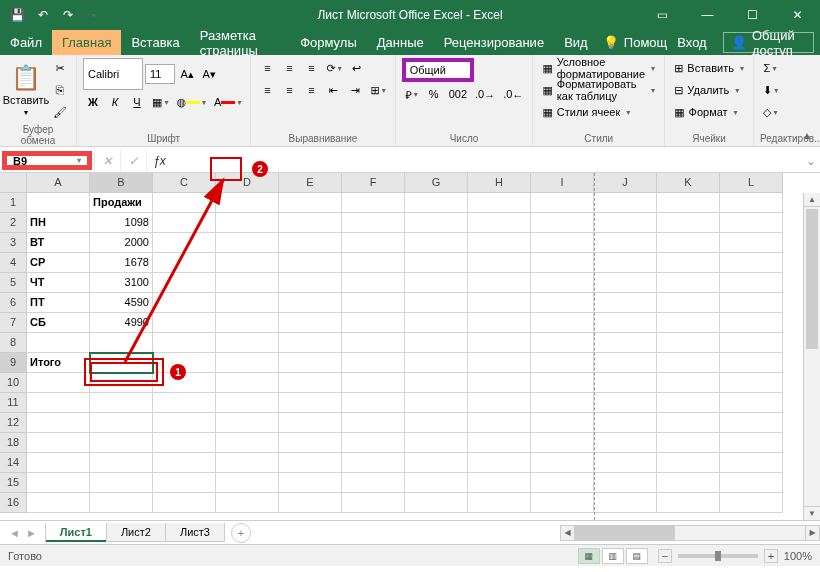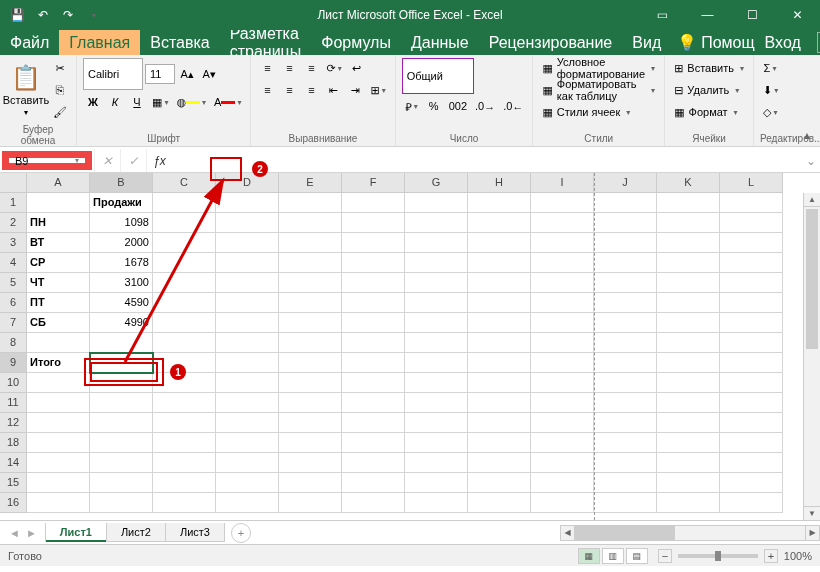--- a/index.html
+++ b/index.html
@@ -3,43 +3,43 @@
 <meta charset="utf-8">
 <style>
 * { margin: 0; padding: 0; box-sizing: border-box; font-family: "Segoe UI", Arial, sans-serif; }
 body { width: 820px; height: 572px; background: #fff; overflow: hidden; position: relative; font-size: 12px; }
 .titlebar { height: 30px; background: #217346; color: #fff; display: flex; align-items: center; position: relative; }
 .qat { display: flex; align-items: center; gap: 1px; padding-left: 6px; }
 .qat-btn { width: 24px; height: 24px; display: flex; align-items: center; justify-content: center; color: #fff; cursor: pointer; }
 .title { position: absolute; left: 50%; transform: translateX(-50%); font-size: 12px; }
 .wincontrols { margin-left: auto; display: flex; }
 .wincontrols .wbtn { width: 45px; height: 30px; display: flex; align-items: center; justify-content: center; cursor: pointer; }
-.tabs-row { height: 25px; background: #217346; display: flex; align-items: stretch; color: #fff; font-size: 16px; }
+.tabs-row { height: 25px; background: #217346; display: flex; align-items: stretch; color: #fff; font-size: 13px; }
 .tab { padding: 0 10px; display: flex; align-items: center; cursor: pointer; }
 .tab.file { background: #217346; }
 .tab.active { background: #fdba74; color: #217346; }
 .tell-me { margin-left: 6px; display: flex; align-items: center; gap: 4px; }
 .share-btn { margin-left: auto; display: flex; align-items: center; gap: 4px; padding: 0 8px; border: 1px solid rgba(255,255,255,0.5); margin: 2px 6px; }
 .ribbon { height: 92px; background: #f1f1f1; border-bottom: 1px solid #d4d4d4; display: flex; position: relative; }
 .group { border-right: 1px solid #e1e1e1; padding: 3px 6px 0; display: flex; flex-direction: column; height: 100%; }
 .group-body { flex: 1; display: flex; gap: 4px; }
 .group-label { font-size: 10px; color: #666; text-align: center; padding: 2px 0; position: relative; }
 .vstack { display: flex; flex-direction: column; gap: 2px; }
 .hstack { display: flex; gap: 2px; align-items: center; }
 .rbtn { min-width: 20px; height: 20px; display: flex; align-items: center; justify-content: center; border: 1px solid transparent; cursor: pointer; padding: 0 2px; font-size: 11px; }
 .paste-btn { width: 40px; display: flex; flex-direction: column; align-items: center; justify-content: center; gap: 2px; cursor: pointer; padding: 4px; }
 .paste-btn .icon { font-size: 24px; }
 .paste-btn .lbl { font-size: 11px; }
 .font-name { width: 60px; height: 32px; border: 1px solid #ababab; background: #fff; padding: 0 4px; font-size: 11px; }
 .font-size { width: 30px; height: 20px; border: 1px solid #ababab; background: #fff; padding: 0 4px; font-size: 11px; }
-.num-fmt { width: 72px; height: 36px; border: 1px solid #a21caf; background: #fff; padding: 0 4px; font-size: 11px; }
+.num-fmt { width: 72px; height: 24px; border: 4px solid #a21caf; background: #fff; padding: 0 4px; font-size: 11px; }
 .color-line { width: 14px; height: 3px; }
 .ribbon-collapse { position: absolute; right: 4px; bottom: 2px; width: 18px; height: 18px; cursor: pointer; display: flex; align-items: center; justify-content: center; color: #666; }
 .formula-bar { height: 24px; background: #fff; border-bottom: 1px solid #d4d4d4; display: flex; align-items: stretch; margin-top: 2px; }
-.name-box { width: 90px; border: 7px solid #ef4444; margin: 2px; padding: 0 6px; display: flex; align-items: center; justify-content: space-between; font-size: 11px; }
+.name-box { width: 90px; border: 5px solid #ef4444; margin: 2px; padding: 0 6px; display: flex; align-items: center; justify-content: space-between; font-size: 11px; font-weight: bold; }
 .fb-btn { width: 26px; display: flex; align-items: center; justify-content: center; color: #aaa; border-left: 1px solid #eee; cursor: pointer; font-style: italic; }
 .fx-btn { color: #333; font-style: italic; }
 .formula-input { flex: 1; border: none; padding: 0 6px; font-size: 11px; outline: none; }
 .fb-expand { width: 18px; display: flex; align-items: center; justify-content: center; color: #999; cursor: pointer; }
 .sheet-area { position: relative; height: 347px; display: flex; flex-direction: column; }
 .grid-wrap { flex: 1; overflow: hidden; position: relative; }
 .col-headers { display: flex; height: 20px; }
 .select-all { width: 27px; height: 20px; background: #e6e6e6; border: 1px solid #ccc; border-top: none; border-left: none; }
 .col-h { width: 63px; height: 20px; background: #e6e6e6; border: 1px solid #ccc; border-top: none; border-left: none; text-align: center; font-size: 11px; line-height: 19px; color: #444; cursor: pointer; }
 .col-h.sel { background: #d2d2d2; }

